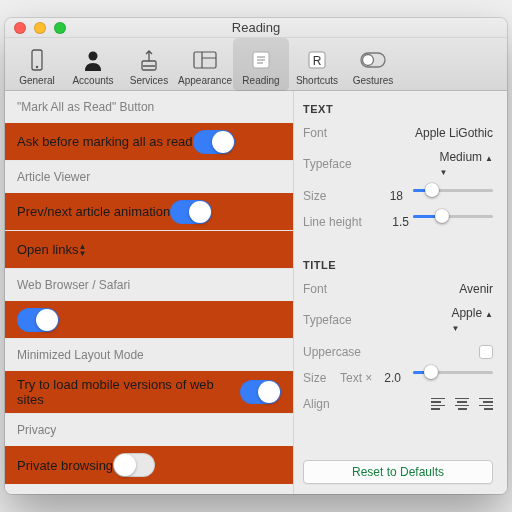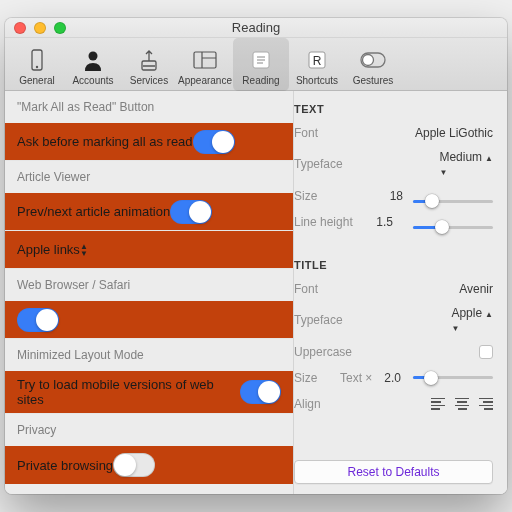--- a/index.html
+++ b/index.html
@@ -21,35 +21,35 @@
 .left{width:288px;overflow-y:auto}
 .sec{padding:9px 12px;font-size:12px;color:#808080;background:#ececec}
 .row{background:#c2410c;padding:6px 12px;display:flex;align-items:center;border-bottom:1px solid #e6e6e6;font-size:13px;color:#1a1a1a;min-height:38px}
 .row:last-child{border-bottom:none}
 .switch{width:42px;height:24px;border-radius:12px;background:#377df7;position:relative;box-shadow:inset 0 0 0 1px rgba(0,0,0,.03)}
 .switch.off{background:#e8e8e8;box-shadow:inset 0 0 0 1px rgba(0,0,0,.12)}
 .switch::after{content:"";position:absolute;width:22px;height:22px;background:#fff;border-radius:50%;top:1px;right:1px;box-shadow:0 1px 3px rgba(0,0,0,.3)}
 .switch.off::after{right:auto;left:1px}
 .sel-val{font-size:12px;color:#222;display:flex;align-items:center;gap:4px}
 .arrows{font-size:8px;line-height:7px}
-.right{flex:1;border-left:1px solid #d4d4d4;padding:10px 14px 10px 0;display:flex;flex-direction:column;gap:9px;background:#ececec;font-size:12px}
+.right{flex:1;border-left:1px solid #d4d4d4;padding:10px 14px 10px 9px;display:flex;flex-direction:column;gap:9px;background:#ececec;font-size:12px}
 .rh{font-weight:600;font-size:11px;letter-spacing:.5px;color:#3a3a3a;margin-top:2px}
 .rrow{display:flex;align-items:center;justify-content:space-between;color:#909090;font-size:12px;min-height:17px}
 .rval{color:#3a3a3a}
 .slider{width:80px;height:3px;background:#c4c4c4;border-radius:2px;position:relative}
 .slider::before{content:"";position:absolute;left:0;height:3px;background:#377df7;border-radius:2px}
 .slider::after{content:"";position:absolute;width:14px;height:14px;background:#fff;border-radius:50%;top:-5.5px;box-shadow:0 1px 3px rgba(0,0,0,.4),0 0 0 .5px rgba(0,0,0,.15)}
 .s1::before{width:24%}.s1::after{left:calc(24% - 7px)}
 .s2::before{width:36%}.s2::after{left:calc(36% - 7px)}
 .s3::before{width:22%}.s3::after{left:calc(22% - 7px)}
 .chk{width:14px;height:14px;border:1px solid #c0c0c0;border-radius:3px;background:#fff}
 .align{display:flex;gap:10px}
 .align span{display:flex;flex-direction:column;gap:2px}
 .align i{width:14px;height:1.5px;background:#555;display:block}
-.reset{margin-top:auto;background:#fcfcfc;border:1px solid #c8c8c8;border-radius:4px;padding:4px;text-align:center;font-size:12px;color:#6d28d9;box-shadow:0 1px 0 rgba(0,0,0,.03)}
+.reset{margin-top:auto;background:#fcfcfc;border:1px solid #c8c8c8;border-radius:4px;padding:4px;text-align:center;font-size:12px;color:#15803d;box-shadow:0 1px 0 rgba(0,0,0,.03)}
 svg{display:block}
 </style>
 </head>
 <body>
 
 <div class="window">
   <div class="titlebar">
     <div class="traffic">
       <div class="tl r"></div>
       <div class="tl y"></div>
@@ -134,21 +134,21 @@
         <span>Ask before marking all as read</span>
         <div class="switch"></div>
       </div>
 
       <div class="sec">Article Viewer</div>
       <div class="row">
         <span>Prev/next article animation</span>
         <div class="switch"></div>
       </div>
       <div class="row">
-        <span>Apple links</span>
+        <span>Open links</span>
         <span class="sel-val">
             <span class="arrows">▲<br>▼</span>
           </span>
       </div>
 
       <div class="sec">Web Browser / Safari</div>
       <div class="row">
         <div class="switch"></div>
       </div>
 
@@ -170,49 +170,49 @@
       <div class="rrow">
           <span>Font</span>
           <span class="rval">Apple LiGothic</span>
         </div>
       <div class="rrow">
           <span>Typeface</span>
           <span class="rval"><span>Medium</span><span class="arrows" style="margin-left:3px">▲<br>▼</span></span>
         </div>
       <div class="rrow">
           <span>Size</span>
-          <span style="display:flex;align-items:flex-end;gap:10px">
+          <span style="display:flex;align-items:flex-start;gap:10px">
             <span class="rval">18</span>
             <div class="slider s1"></div>
           </span>
         </div>
       <div class="rrow">
           <span>Line height</span>
-          <span style="display:flex;align-items:flex-end;gap:20px">
+          <span style="display:flex;align-items:flex-start;gap:4px">
             <span class="rval">1.5</span>
             <div class="slider s2"></div>
           </span>
         </div>
 
       <div class="rh" style="margin-top:20px">TITLE</div>
       <div class="rrow">
           <span>Font</span>
           <span class="rval">Avenir</span>
         </div>
       <div class="rrow">
           <span>Typeface</span>
           <span class="rval"><span>Apple</span><span class="arrows" style="margin-left:3px">▲<br>▼</span></span>
         </div>
       <div class="rrow">
           <span>Uppercase</span>
           <div class="chk"></div>
         </div>
       <div class="rrow">
           <span>Size</span>
-          <span style="display:flex;align-items:center;gap:12px">
+          <span style="display:flex;gap:12px">
             <span style="color:#909090">Text ×</span>
             <span class="rval">2.0</span>
             <div class="slider s3"></div>
           </span>
         </div>
       <div class="rrow">
           <span>Align</span>
         <div class="align">
           <span>
               <i></i>

